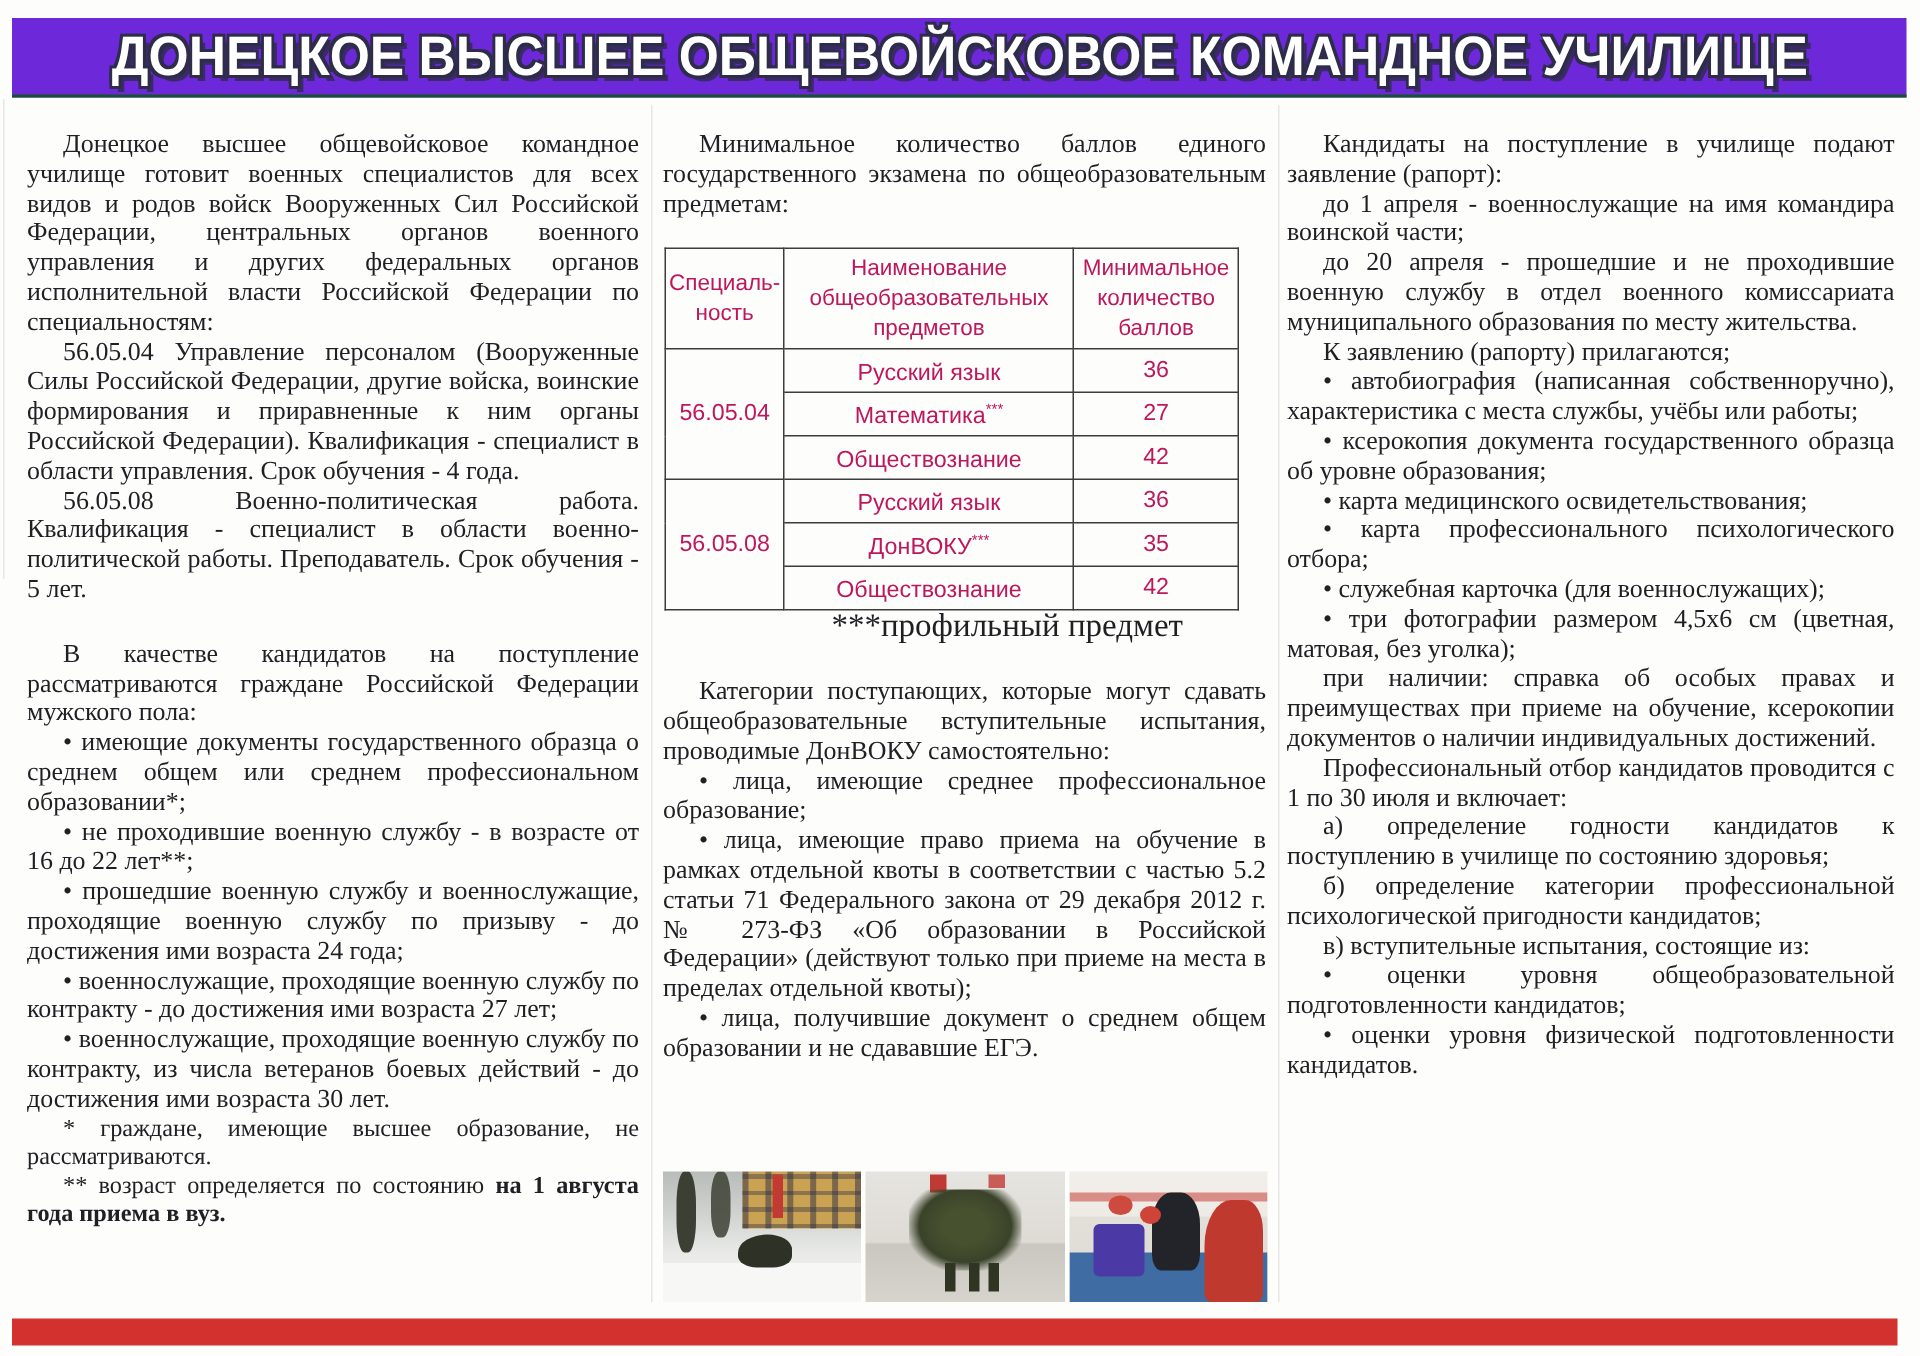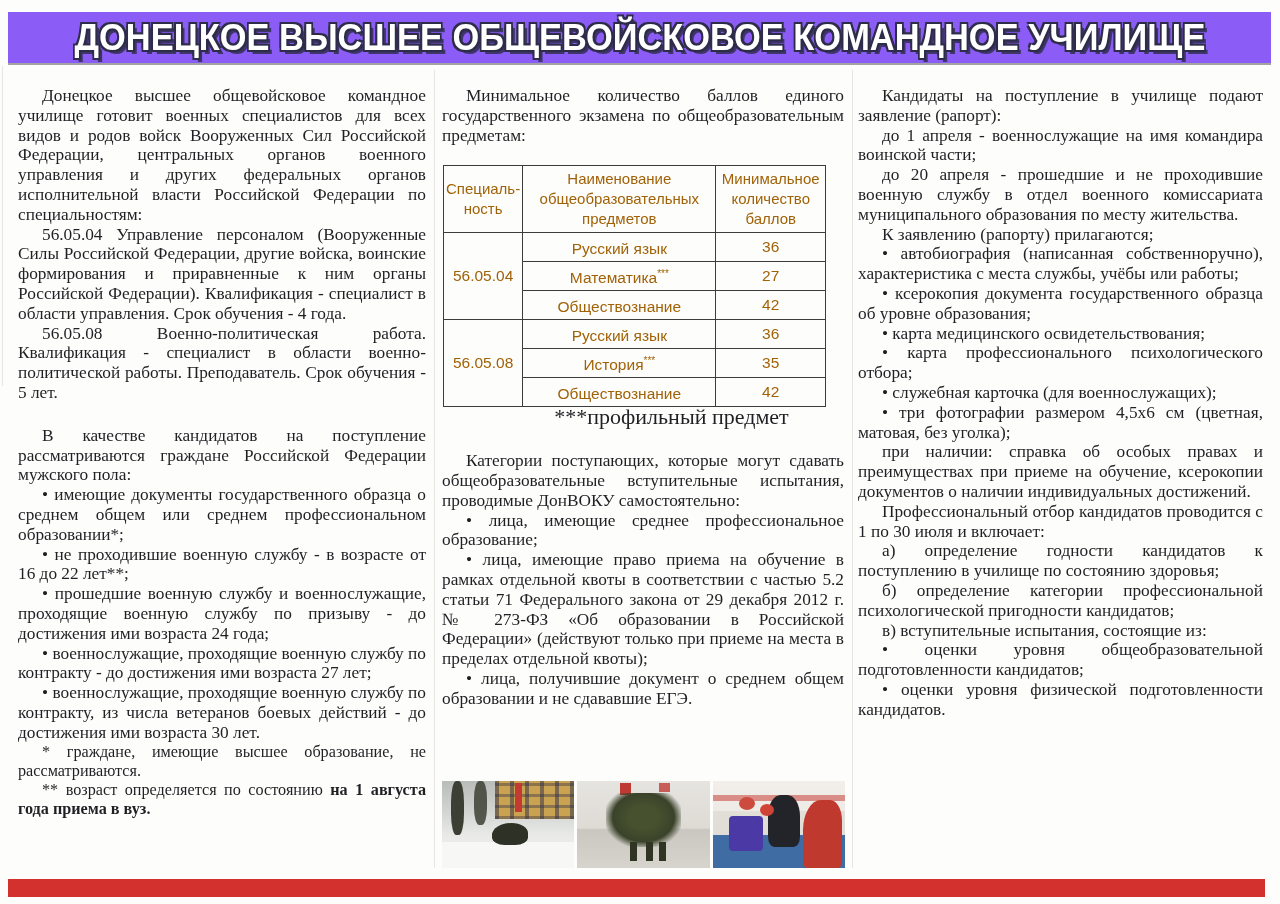--- a/index.html
+++ b/index.html
@@ -1,39 +1,39 @@
 <!DOCTYPE html>
 <html><head>
 <meta charset="utf-8">
 <style>
   html,body{margin:0;padding:0;background:#ffffff;}
   .page{position:relative;width:1280px;height:904px;background:#fdfdfc;overflow:hidden;
         font-family:"Liberation Serif", serif;color:#201f23;}
   
-  .band{position:absolute;left:8px;top:12px;width:1263px;height:51px;background:#8b5cf6;
-        display:flex;align-items:center;justify-content:center;border-bottom:2px solid #a3a3a3;}
+  .band{position:absolute;left:8px;top:12px;width:1263px;height:51px;background:#6d28d9;
+        display:flex;align-items:center;justify-content:center;border-bottom:2px solid #14532d;}
   .band-title{font-family:"Liberation Sans", sans-serif;font-weight:700;font-size:37px;
         color:#ffffff;white-space:nowrap;transform:scaleX(.93);letter-spacing:0px;
         text-shadow:-2px -2px 0 #2d2c49, 2px -2px 0 #2d2c49, -2px 2px 0 #2d2c49,
                     2px 2px 0 #2d2c49, 4px 4px 0 rgba(45,44,73,.8);}
   
   .col{position:absolute;top:86px;font-size:17.3px;line-height:19.8px;text-align:justify;}
   .col-left{left:18px;width:408px;}
   .col-mid{left:442px;width:402px;}
   .col-right{left:858px;width:405px;}
   .col p{margin:0;text-indent:24px;}
   .b{font-weight:normal;}
   .gap-top{margin-top:23px !important;}
   .fn{font-size:16.2px;line-height:19px;}
   .fn .b{font-weight:bold;}
   
   .fold{position:absolute;width:1px;background:#e7e6e2;}
   
   table.scores{border-collapse:collapse;width:383px;margin:20px 0 0 1px;
-        font-family:"Liberation Sans", sans-serif;color:#a16207;}
+        font-family:"Liberation Sans", sans-serif;color:#be185d;}
   table.scores th, table.scores td{border:1.6px solid #3c3c3c;text-align:center;vertical-align:middle;}
   table.scores th{font-weight:normal;font-size:15px;line-height:20px;padding:3px 2px;}
   table.scores td{font-size:15.5px;height:28px;padding:0 2px;}
   th.c1{width:72px;} th.c2{width:203px;} th.c3{width:108px;}
   table.scores sup{font-size:10px;vertical-align:super;}
   .tbl-fn{margin-top:24px;padding-left:57px;font-size:22px;text-indent:0 !important;text-align:center;}
   .cat{margin-top:24px !important;}
   
   .photos{position:absolute;left:442px;top:781px;width:403px;height:87px;display:flex;gap:3px;}
   .photo{position:relative;flex:1;overflow:hidden;}
@@ -116,21 +116,21 @@
       <tr>
         <td><span>Обществознание</span><sup></sup></td>
         <td>42</td>
       </tr>
       <tr>
         <td rowspan="3">56.05.08</td>
         <td><span>Русский язык</span><sup></sup></td>
         <td>36</td>
       </tr>
       <tr>
-        <td><span>История</span><sup>***</sup></td>
+        <td><span>ДонВОКУ</span><sup>***</sup></td>
         <td>35</td>
       </tr>
       <tr>
         <td><span>Обществознание</span><sup></sup></td>
         <td>42</td>
       </tr>
     </tbody>
       </table>
 
     <p class="tbl-fn">***профильный предмет</p>

